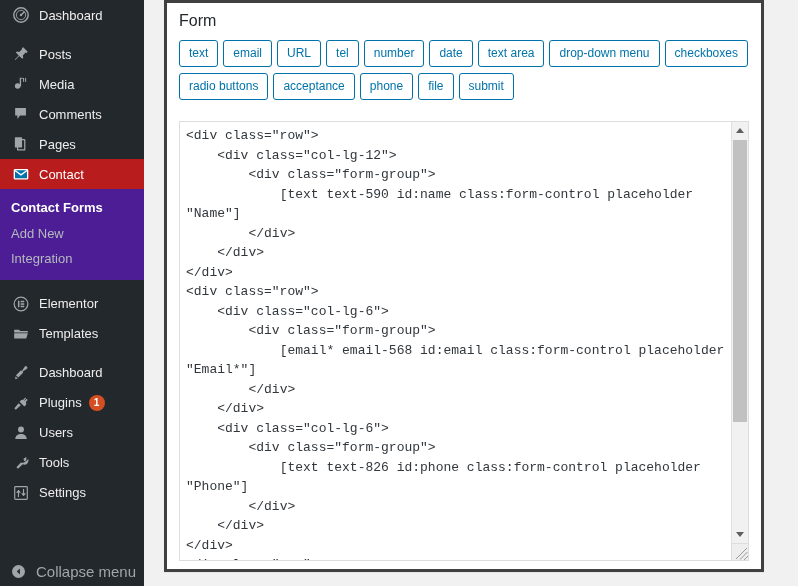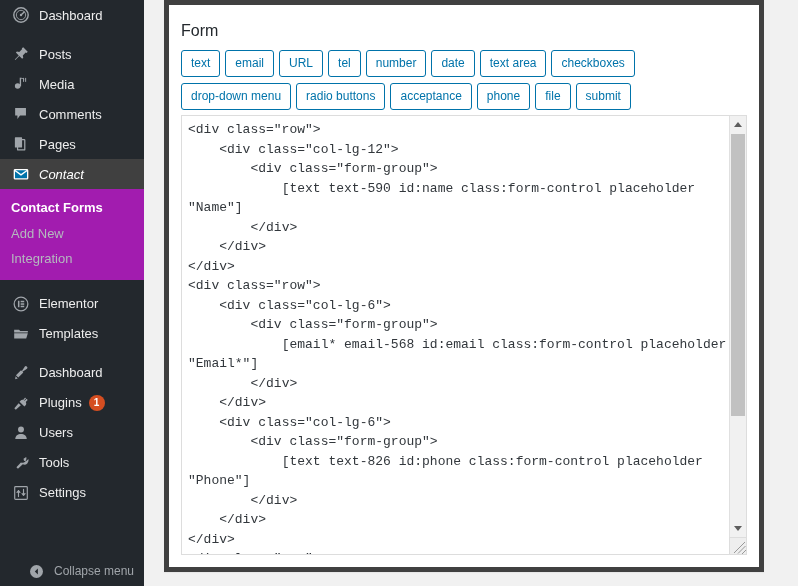--- a/index.html
+++ b/index.html
@@ -29,23 +29,22 @@
     display: flex;
     align-items: center;
     height: 30px;
     padding-left: 11px;
     font-size: 13px;
     color: #eee;
     cursor: pointer;
     line-height: 1;
   }
   .menu-item.current {
-    background: #404040;
+    background: #b91c1c;
     color: #fff;
-    font-style: italic;
   }
   .menu-item.current::after {
     content: "";
     position: absolute;
     right: -8px;
     top: 50%;
     margin-top: -8px;
     border-style: solid;
     border-width: 8px 0 8px 8px;
     border-color: transparent transparent transparent #f1f1f1;
@@ -59,21 +58,21 @@
     flex: 0 0 20px;
     color: #a0a5aa;
   }
   .menu-item.current .menu-ico { color: #fff; }
   .menu-ico svg { display: block; }
   .menu-label { white-space: nowrap; }
 
   .menu-sep { height: 9px; }
 
   .submenu {
-    background: #a21caf;
+    background: #4c1d95;
     padding: 6px 0 8px 0;
   }
   .submenu-item {
     font-size: 13px;
     padding: 5px 0 5px 11px;
     color: #b4b9be;
     cursor: pointer;
     line-height: 1.2;
     white-space: nowrap;
   }
@@ -95,45 +94,45 @@
     line-height: 1;
   }
 
   #collapse-menu {
     position: absolute;
     left: 0; bottom: 0;
     width: 144px;
     height: 30px;
     display: flex;
     align-items: center;
-    padding-left: 26px;
-    font-size: 12px;
+    padding-left: 8px;
+    font-size: 15px;
     color: #a0a5aa;
     cursor: pointer;
     background: #23282d;
   }
 
   
   #wpbody {
     flex: 1;
     background: #f1f1f1;
     padding: 0;
     position: relative;
     overflow: hidden;
   }
   #form-panel {
     position: absolute;
     left: 20px;
     top: 0px;
     width: 600px;
     height: 572px;
     background: #fff;
-    border: 5px solid #404040;
+    border: 3px solid #404040;
     box-shadow: 0 1px 1px rgba(0,0,0,.04);
-    padding: 10px 12px 12px 12px;
+    padding: 2px 12px 12px 12px;
   }
   .panel-title {
     font-size: 16px;
     font-weight: normal;
     color: #23282d;
     margin: 6px 0 10px 0;
     line-height: 1.2;
   }
   .panel-desc {
     font-size: 13px;
@@ -143,21 +142,21 @@
   }
   .panel-desc a {
     color: #0073aa;
     text-decoration: underline;
   }
 
   .tag-generator-list {
     display: flex;
     flex-wrap: wrap;
     gap: 6px 5px;
-    margin-bottom: 5px;
+    margin-bottom: 21px;
   }
   .tag-btn {
     font-family: "Liberation Sans", sans-serif;
     font-size: 12px;
     line-height: 1;
     padding: 6px 9px 7px 9px;
     background: #fff;
     border: 1px solid #0073aa;
     border-radius: 3px;
     color: #0073aa;
@@ -414,22 +413,22 @@
 
 
       <div class="tag-generator-list">
         <button class="tag-btn">text</button>
         <button class="tag-btn">email</button>
         <button class="tag-btn">URL</button>
         <button class="tag-btn">tel</button>
         <button class="tag-btn">number</button>
         <button class="tag-btn">date</button>
         <button class="tag-btn">text area</button>
+        <button class="tag-btn">drop-down menu</button>
         <button class="tag-btn">checkboxes</button>
-        <button class="tag-btn">drop-down menu</button>
         <button class="tag-btn">radio buttons</button>
         <button class="tag-btn">acceptance</button>
         <button class="tag-btn">phone</button>
         <button class="tag-btn">file</button>
         <button class="tag-btn">submit</button>
       </div>
 
       <div class="code-wrap">
         <div class="code-area">&lt;div class="row"&gt;
     &lt;div class="col-lg-12"&gt;

